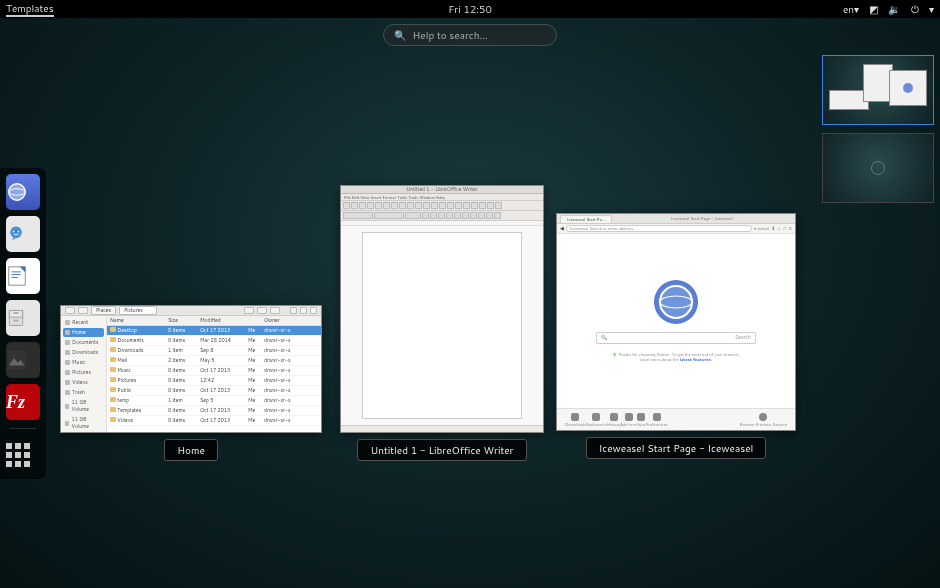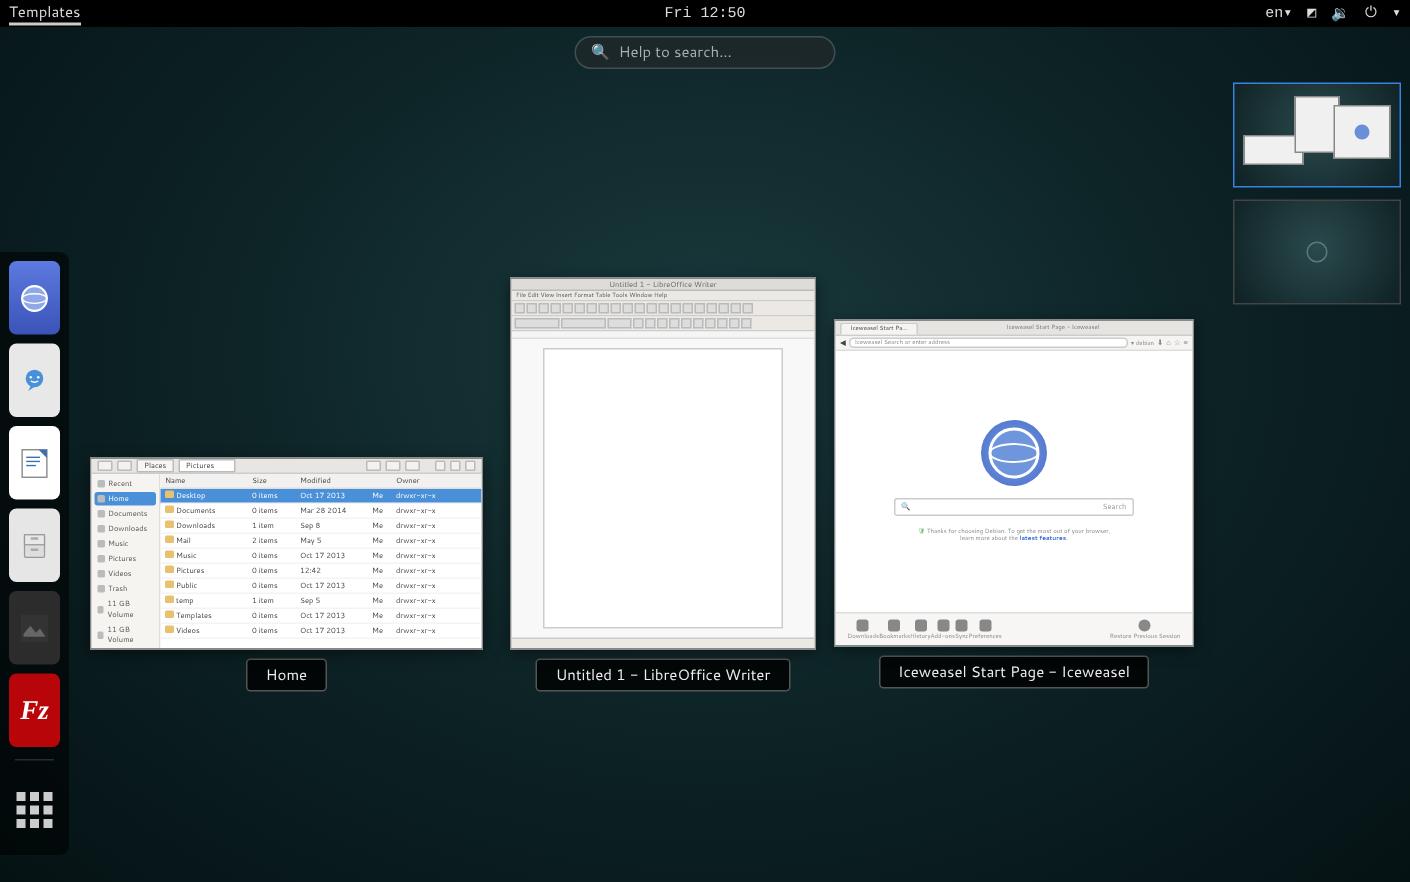--- a/index.html
+++ b/index.html
@@ -10,40 +10,40 @@
   font-size: 11px; color: #eee;
   overflow: hidden; position: relative;
 }
 
 .topbar {
   position: absolute; top: 0; left: 0; right: 0; height: 18px;
   background: #000; display: flex; align-items: center;
   padding: 0 6px; color: #ddd; font-size: 10px;
 }
 .topbar .activities { border-bottom: 2px solid #ccc; padding-bottom: 0px; cursor: pointer; }
-.topbar .clock { position: absolute; left: 50%; transform: translateX(-50%); font-family: Liberation Mono, monospace; }
-.topbar .right { margin-left: auto; display: flex; gap: 10px; align-items: center; font-family: Liberation Mono, monospace; }
+.topbar .clock { position: absolute; left: 50%; transform: translateX(-50%); }
+.topbar .right { margin-left: auto; display: flex; gap: 10px; align-items: center; }
 .topbar .right span { display: inline-flex; align-items: center; }
 
 .search-wrap { position: absolute; top: 24px; left: 50%; transform: translateX(-50%); }
 .search {
   width: 174px; height: 22px; background: rgba(30,40,42,0.85);
   border: 1px solid #405052; border-radius: 11px;
   display: flex; align-items: center; padding: 0 10px; gap: 6px;
   color: #a5b0b0; font-size: 10px;
 }
 
 .dash {
   position: absolute; left: 0; top: 168px;
   background: rgba(0,0,0,0.55); border-radius: 0 6px 6px 0;
   padding: 6px; display: flex; flex-direction: column; gap: 6px;
 }
 .dash-item {
-  width: 34px; height: 49px; border-radius: 5px;
-  display: flex; align-items: center; justify-content: center;
+  width: 34px; height: 36px; border-radius: 5px;
+  display: flex; align-items: center; 
   cursor: pointer; font-size: 18px; color: #333; background: #ededed;
 }
 .dash-item.iceweasel { background: linear-gradient(#5c7adf,#3a53b8); color:#fff; position:relative; }
 .dash-item.empathy { background:#e8e8e8; }
 .dash-item.libre { background:#fff; position:relative; }
 .dash-item.files { background:#e6e6e6; }
 .dash-item.term { background:#2c2c2c; }
 .dash-item.filezilla { background:#b8050a; color:#fff; font-weight:bold; font-size:18px; font-family: serif; font-style: italic;}
 .dash-item.apps { background: transparent; }
 .dash .sep { height:1px; background: rgba(255,255,255,0.15); margin: 2px 4px; }

